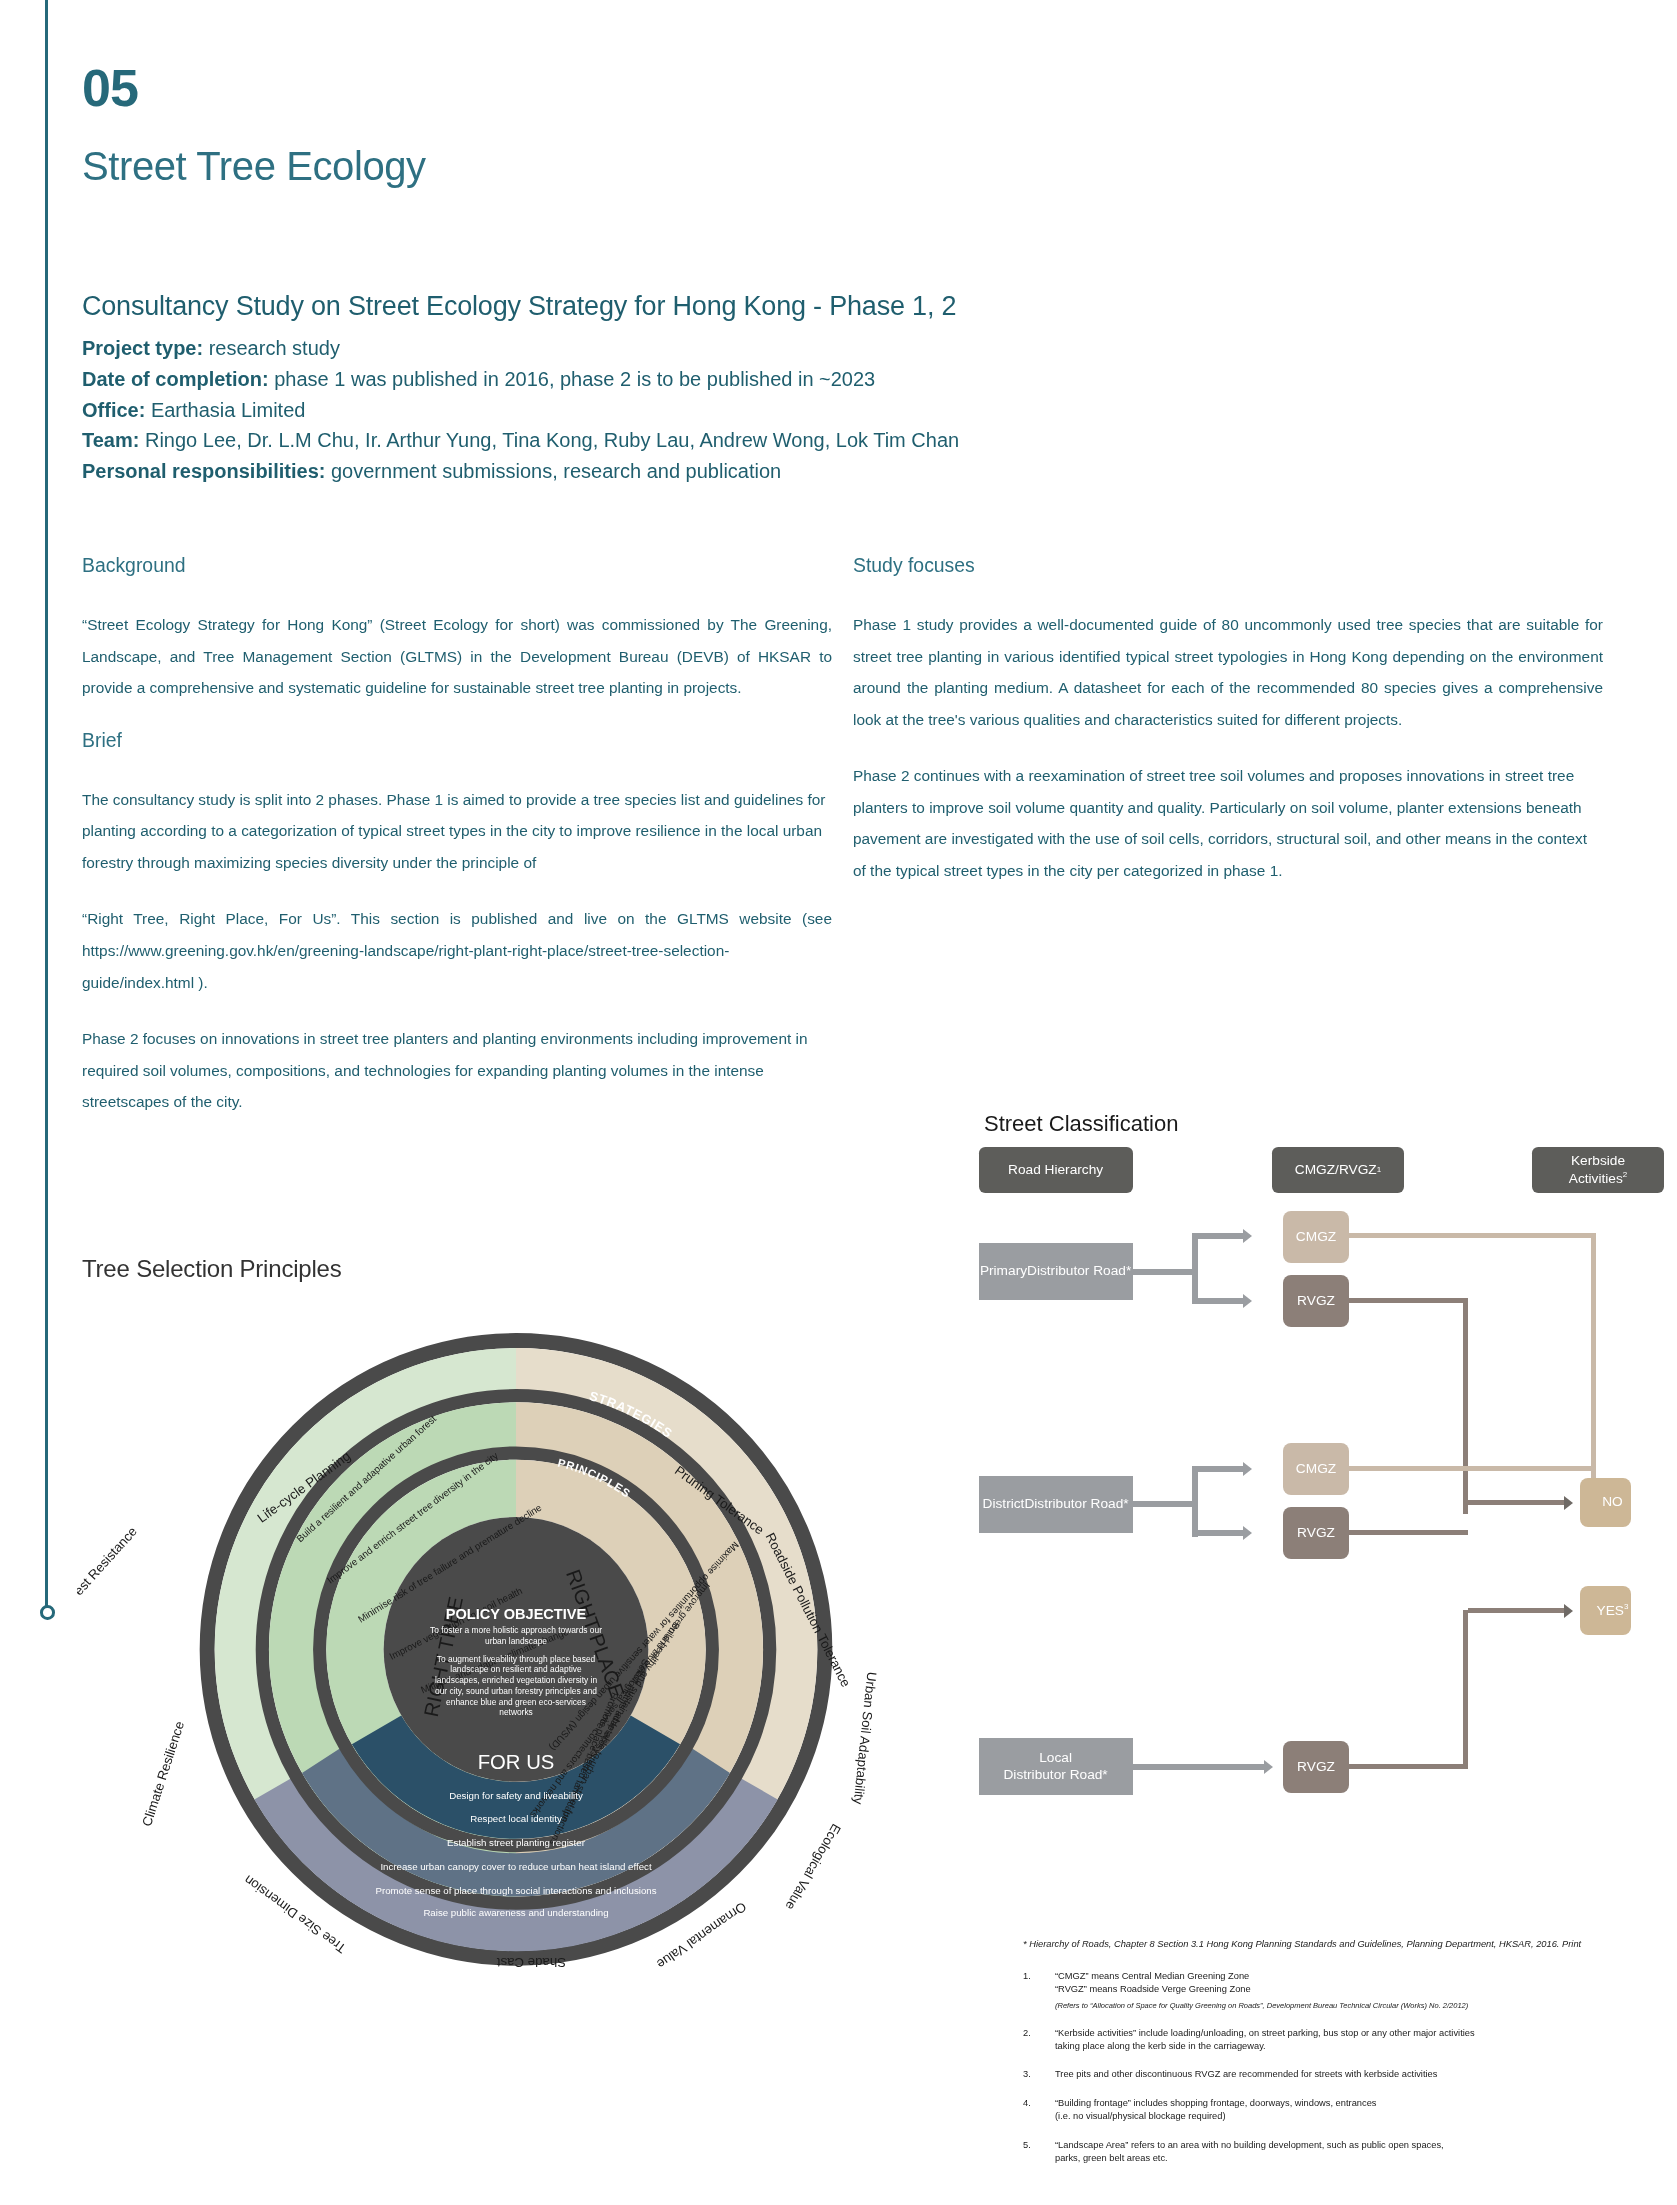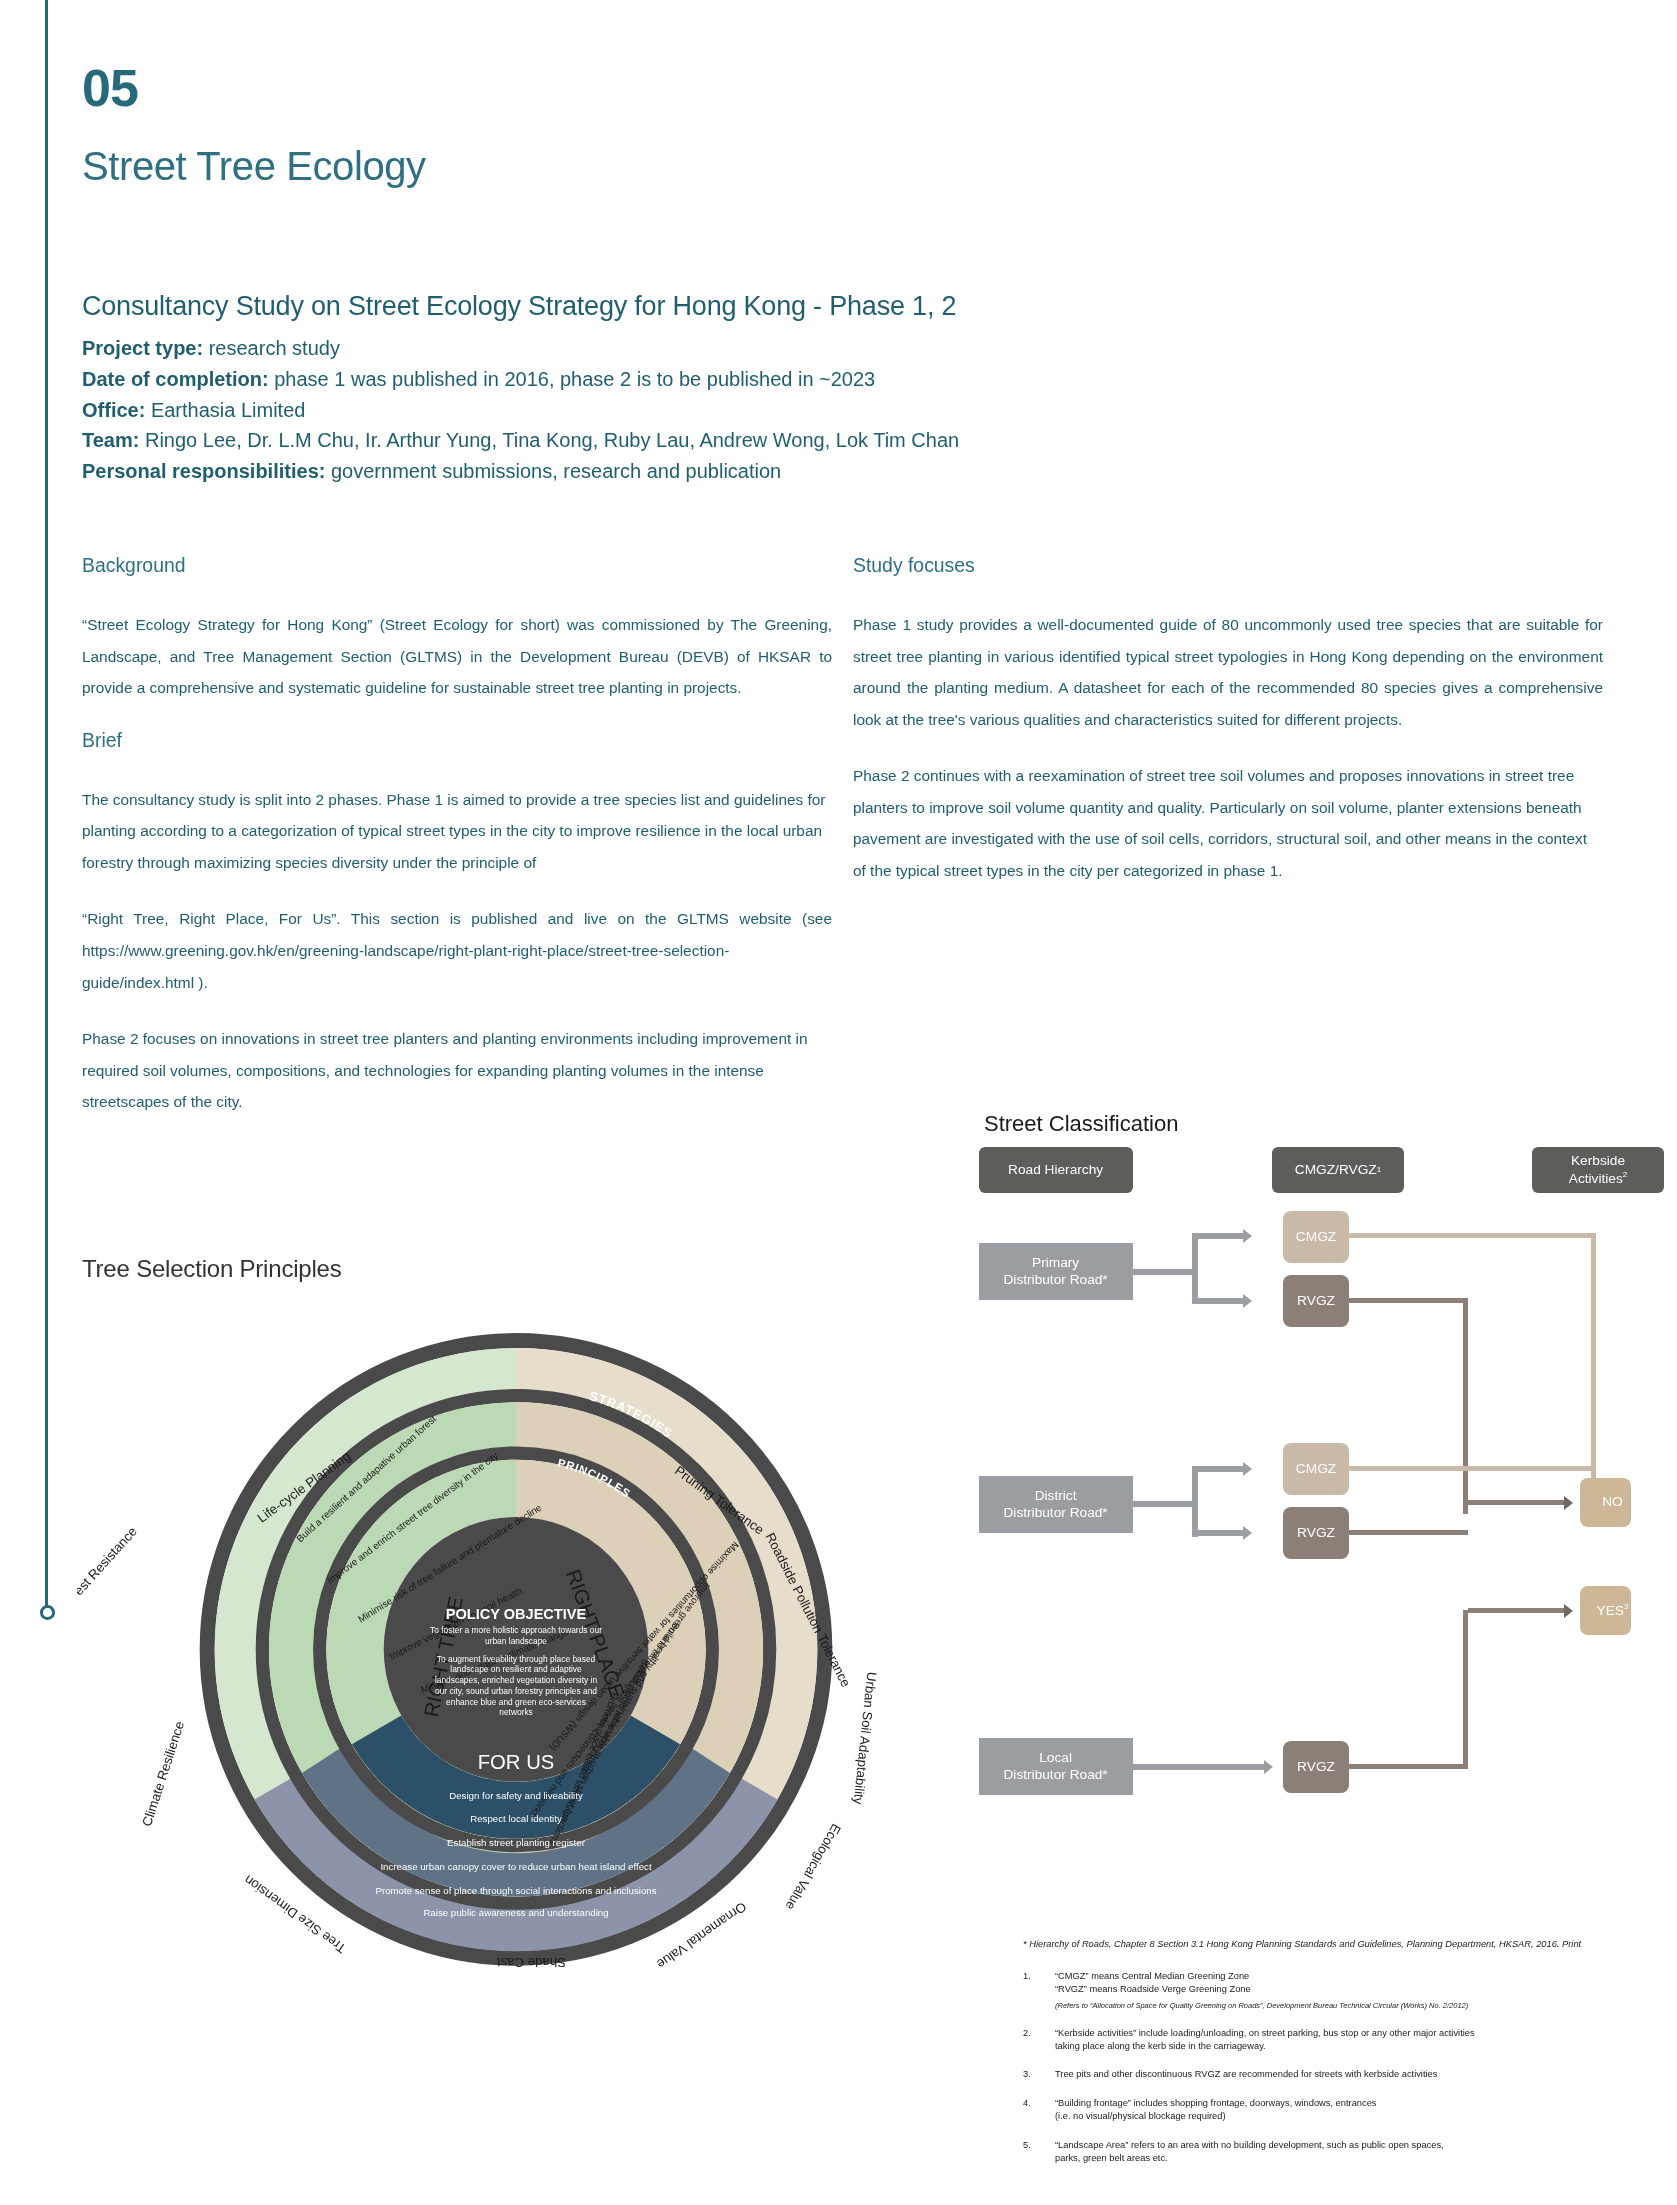--- a/index.html
+++ b/index.html
@@ -254,21 +254,21 @@
     <div class="fc-box hdr" style="left:311px; top:0px; width:132px;">
       <span>CMGZ/RVGZ</span>
         <span class="sup">1</span>
     </div>
 
     <div class="fc-box hdr" style="left:571px; top:0px; width:132px; flex-direction:column;">
       <span>Kerbside</span>
       <span><span>Activities</span><span class="sup">2</span></span>
     </div>
 
-    <div class="fc-box road" style="left:17.6px; top:96px; width:154px; flex-direction:column;">
+    <div class="fc-box road" style="left:17.6px; top:96px; width:154px; flex-direction:row;">
       <span>Primary</span>
       <span>Distributor Road*</span>
     </div>
 
     <div class="ln" style="left:172px; top:122px; width:62px; height:6.2px;"></div>
     <div class="ln" style="left:231px; top:86px; width:6.2px; height:71px;"></div>
     <div class="ln" style="left:231px; top:86px; width:53px; height:6.2px;"></div>
     <div class="ln" style="left:231px; top:151px; width:53px; height:6.2px;"></div>
     <div class="arrow-h" style="left:282px; top:82px;"></div>
     <div class="arrow-h" style="left:282px; top:147px;"></div>
@@ -279,21 +279,21 @@
     <div class="fc-box zone rvgz" style="left:322px; top:128px;">
       <span>RVGZ</span>
     </div>
 
     <div class="ln tan" style="left:388px; top:86px; width:247px; height:5.3px;"></div>
     <div class="ln tan" style="left:630px; top:86px; width:5.3px; height:249px;"></div>
 
     <div class="ln brown" style="left:388px; top:151px; width:119px; height:5.3px;"></div>
     <div class="ln brown" style="left:502px; top:151px; width:5.3px; height:216px;"></div>
 
-    <div class="fc-box road" style="left:17.6px; top:329px; width:154px; flex-direction:column;">
+    <div class="fc-box road" style="left:17.6px; top:329px; width:154px; ">
       <span>District</span>
       <span>Distributor Road*</span>
     </div>
     <div class="ln" style="left:172px; top:354px; width:62px; height:6.2px;"></div>
     <div class="ln" style="left:231px; top:319px; width:6.2px; height:71px;"></div>
     <div class="ln" style="left:231px; top:319px; width:53px; height:6.2px;"></div>
     <div class="ln" style="left:231px; top:383px; width:53px; height:6.2px;"></div>
     <div class="arrow-h" style="left:282px; top:315px;"></div>
     <div class="arrow-h" style="left:282px; top:379px;"></div>
 

